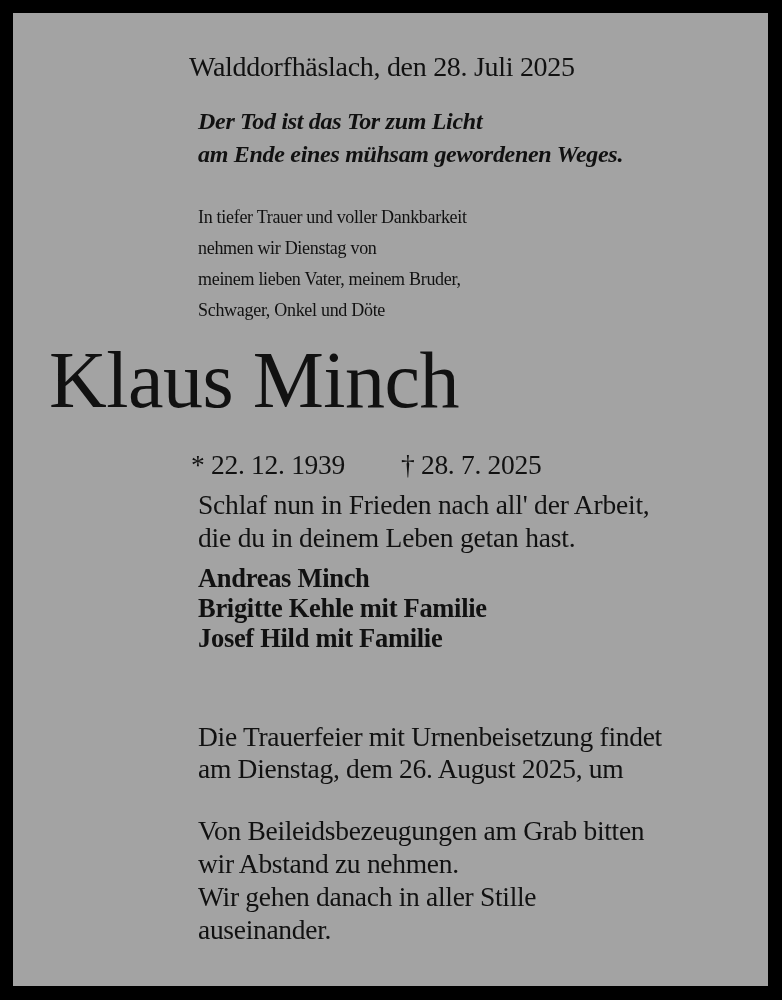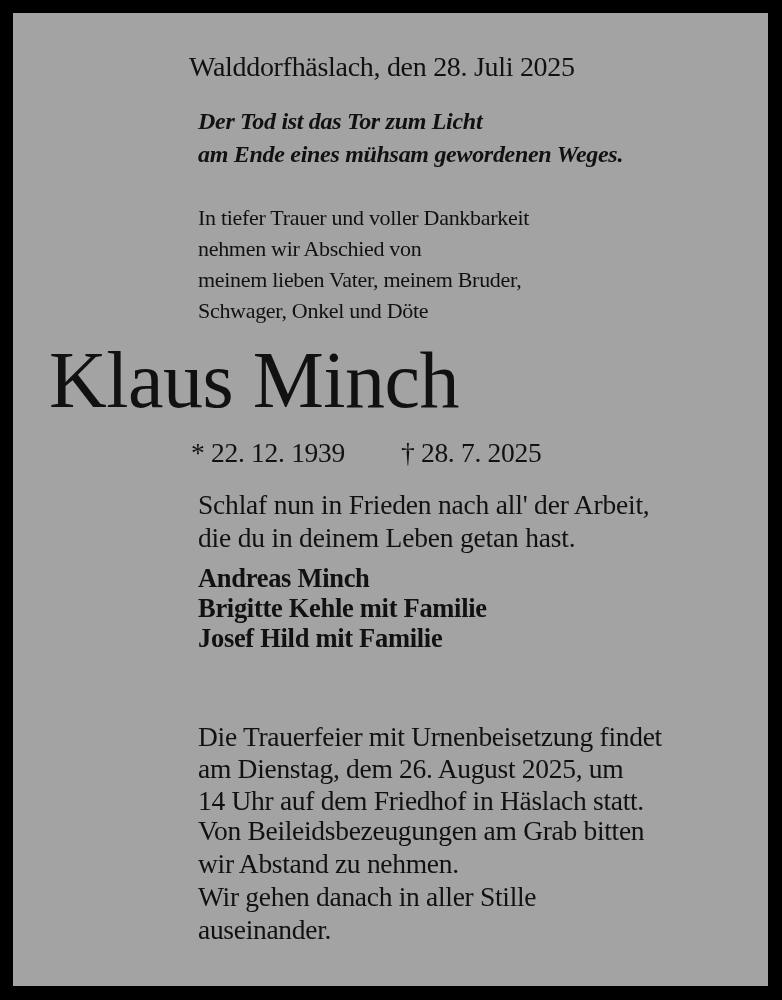--- a/index.html
+++ b/index.html
@@ -13,23 +13,23 @@
   }
   .page {
     position: absolute;
     left: 13px; top: 13px;
     width: 755px; height: 973px;
     background: #a3a3a3;
   }
   .abs { position: absolute; white-space: nowrap; }
   .date-line { left: 176px; top: 38px; font-size: 28px; letter-spacing: -0.3px; }
   .quote { left: 185px; top: 92px; font-size: 24px; font-style: italic; line-height: 33px; letter-spacing: -0.3px; font-weight: bold; }
-  .intro { left: 185px; top: 189px; font-size: 22px; line-height: 31px; letter-spacing: -0.3px; }
+  .intro { left: 185px; top: 189px; font-size: 18px; line-height: 31px; letter-spacing: -0.3px; }
   .name { left: 36px; top: 322px; font-size: 80px; line-height: 90px; letter-spacing: -0.5px; }
-  .dates { left: 178px; top: 424px; font-size: 27.5px; letter-spacing: -0.3px; }
+  .dates { left: 178px; top: 436px; font-size: 27.5px; letter-spacing: -0.3px; }
   .dates .death { margin-left: 56px; }
   .verse { left: 185px; top: 467px; font-size: 27.5px; line-height: 33px; letter-spacing: -0.2px; margin-top: 8px; }
   .mourners { left: 185px; top: 550px; font-size: 26.5px; line-height: 30px; font-weight: bold; letter-spacing: -0.3px; }
   .service { left: 185px; top: 708px; font-size: 27.5px; line-height: 32px; letter-spacing: -0.3px; }
   .closing { left: 185px; top: 801px; font-size: 27.5px; line-height: 33px; letter-spacing: -0.3px; }
   .line { display: block; }
 </style>
 </head>
 <body>
 
@@ -37,21 +37,21 @@
 
   <div class="abs date-line">Walddorfhäslach, den 28. Juli 2025</div>
 
   <div class="abs quote">
     <span class="line">Der Tod ist das Tor zum Licht</span>
     <span class="line">am Ende eines mühsam gewordenen Weges.</span>
   </div>
 
   <div class="abs intro">
     <span class="line">In tiefer Trauer und voller Dankbarkeit</span>
-    <span class="line">nehmen wir Abschied von</span>
+    <span class="line">nehmen wir Dienstag von</span>
     <span class="line">meinem lieben Vater, meinem Bruder,</span>
     <span class="line">Schwager, Onkel und Döte</span>
   </div>
 
   <div class="abs name">Klaus Minch</div>
 
   <div class="abs dates">
     <span>* 22. 12. 1939</span><span class="death">† 28. 7. 2025</span>
   </div>
 
@@ -62,21 +62,20 @@
 
   <div class="abs mourners">
     <span class="line">Andreas Minch</span>
     <span class="line">Brigitte Kehle mit Familie</span>
     <span class="line">Josef Hild mit Familie</span>
   </div>
 
   <div class="abs service">
     <span class="line">Die Trauerfeier mit Urnenbeisetzung findet</span>
     <span class="line">am Dienstag, dem 26. August 2025, um</span>
-    <span class="line">14 Uhr auf dem Friedhof in Häslach statt.</span>
   </div>
 
   <div class="abs closing">
     <span class="line">Von Beileidsbezeugungen am Grab bitten</span>
     <span class="line">wir Abstand zu nehmen.</span>
     <span class="line">Wir gehen danach in aller Stille</span>
     <span class="line">auseinander.</span>
   </div>
 
 </div>

